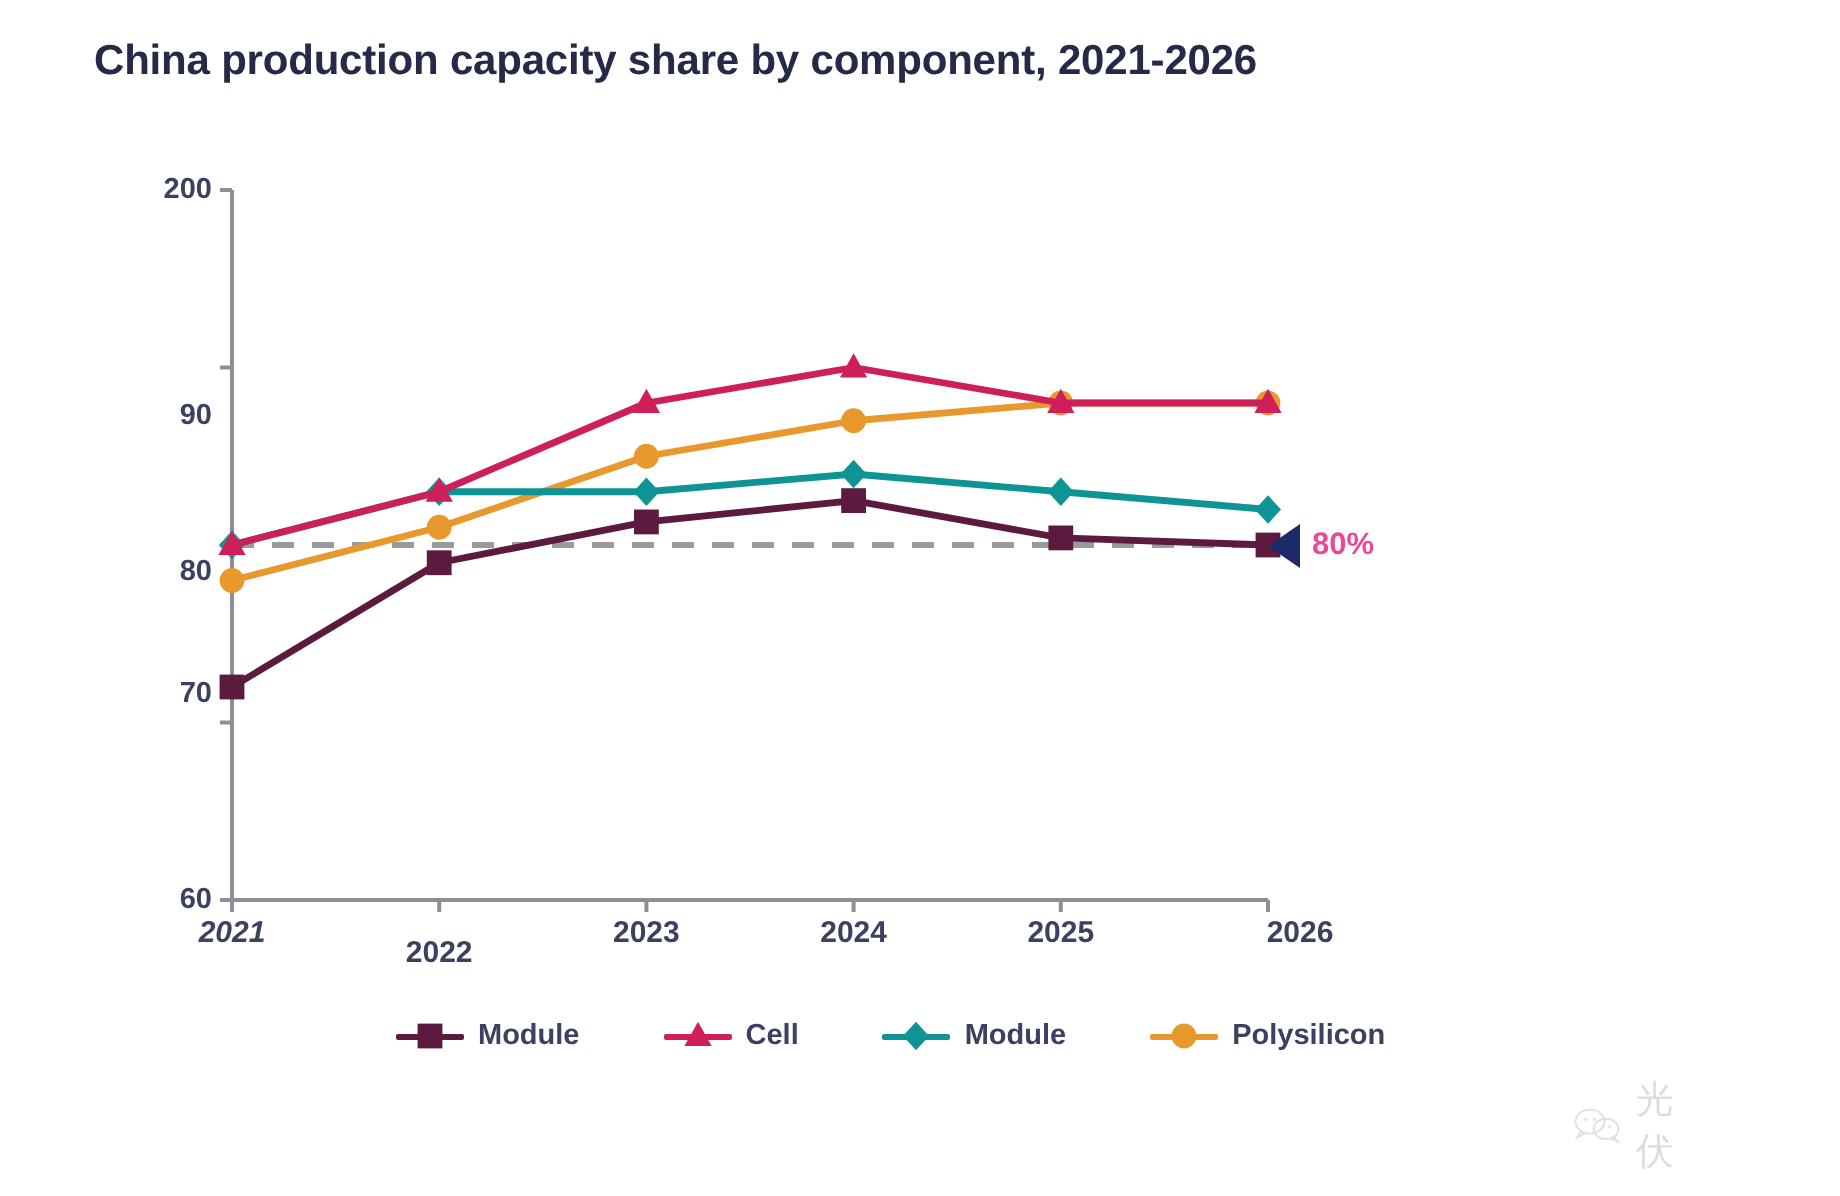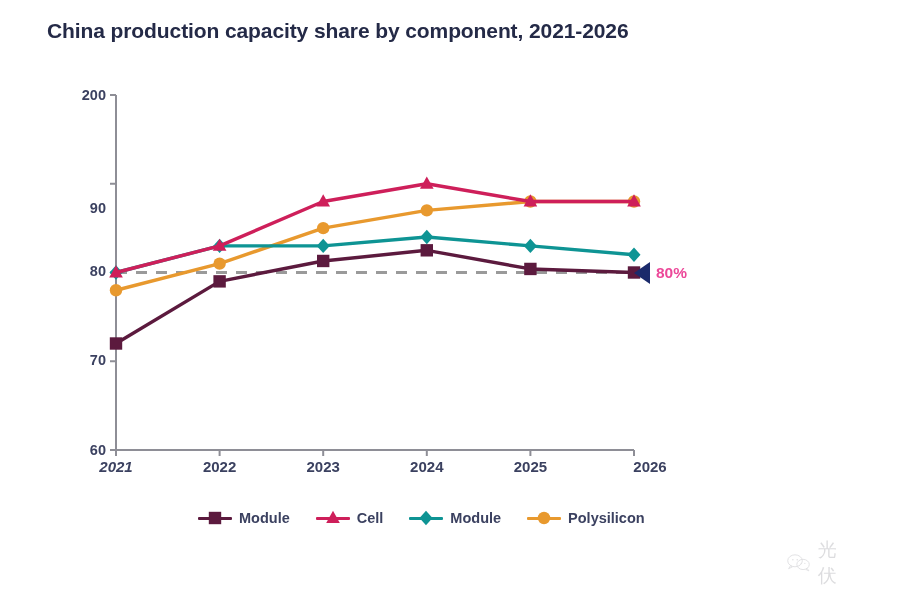--- a/index.html
+++ b/index.html
@@ -110,21 +110,21 @@
     white-space: nowrap;
   }
 
   
   #legend {
     position: absolute;
     left: 198px;
     top: 510px;
     display: flex;
     align-items: center;
-    gap: 26px;
+    gap: 42px;
   }
   .legend-item {
     display: flex;
     align-items: center;
     gap: 7px;
   }
   .legend-marker {
     width: 34px;
     height: 16px;
     position: relative;
@@ -171,22 +171,22 @@
 </head>
 <body>
 
 <div id="figure">
 
   <div id="chart-title">China production capacity share by component, 2021-2026</div>
 
   <div id="y-tick-labels">
     <span class="y-tick-label" style="top: 0px;">200</span>
     <span class="y-tick-label" style="top: 88.75px; margin-top: 24px;">90</span>
-    <span class="y-tick-label" style="top: 176px; text-align: right;">80</span>
-    <span class="y-tick-label" style="top: 265px; text-align: right;">70</span>
+    <span class="y-tick-label" style="top: 191px; text-align: right;">80</span>
+    <span class="y-tick-label" style="top: 252px; text-align: right;">70</span>
     <span class="y-tick-label" style="top: 355px;">60</span>
   </div>
 
   <div id="plot-area">
     <svg id="plot-svg" viewBox="0 0 518 355" preserveAspectRatio="none">
         <line x1="0" y1="0" x2="0" y2="355" stroke="#8e8e96" stroke-width="2"></line>
         <line x1="0" y1="355" x2="518" y2="355" stroke="#8e8e96" stroke-width="2"></line>
         <line x1="-6" y1="355" x2="0" y2="355" stroke="#8e8e96" stroke-width="2"></line>
         <line x1="-6" y1="266.25" x2="0" y2="266.25" stroke="#8e8e96" stroke-width="2"></line>
         <line x1="-6" y1="177.5" x2="0" y2="177.5" stroke="#8e8e96" stroke-width="2"></line>
@@ -233,21 +233,21 @@
           <rect x="201.00000000000003" y="159.76250000000002" width="12.4" height="12.4" fill="#5c1a3e"></rect>
           <rect x="304.6" y="149.1125" width="12.4" height="12.4" fill="#5c1a3e"></rect>
           <rect x="408.20000000000005" y="167.74999999999997" width="12.4" height="12.4" fill="#5c1a3e"></rect>
           <rect x="511.8" y="171.3" width="12.4" height="12.4" fill="#5c1a3e"></rect>
         </g>
       </svg>
   </div>
 
   <div id="x-tick-labels">
     <span class="x-tick-label" style="left: 0px; font-style: italic;">2021</span>
-    <span class="x-tick-label" style="left: 103.6px;">2022</span>
+    <span class="x-tick-label" style="left: 103.6px; margin-top: 10px;">2022</span>
     <span class="x-tick-label" style="left: 207.2px;">2023</span>
     <span class="x-tick-label" style="left: 310.8px;">2024</span>
     <span class="x-tick-label" style="left: 414.4px;">2025</span>
     <span class="x-tick-label" style="left: 534px;">2026</span>
   </div>
 
   <div id="threshold-annotation" style="top: 259.5px;">
     <div id="threshold-arrow-icon" style="border-right-color: rgb(27, 42, 107);"></div>
     <span id="threshold-label">80%</span>
   </div>

